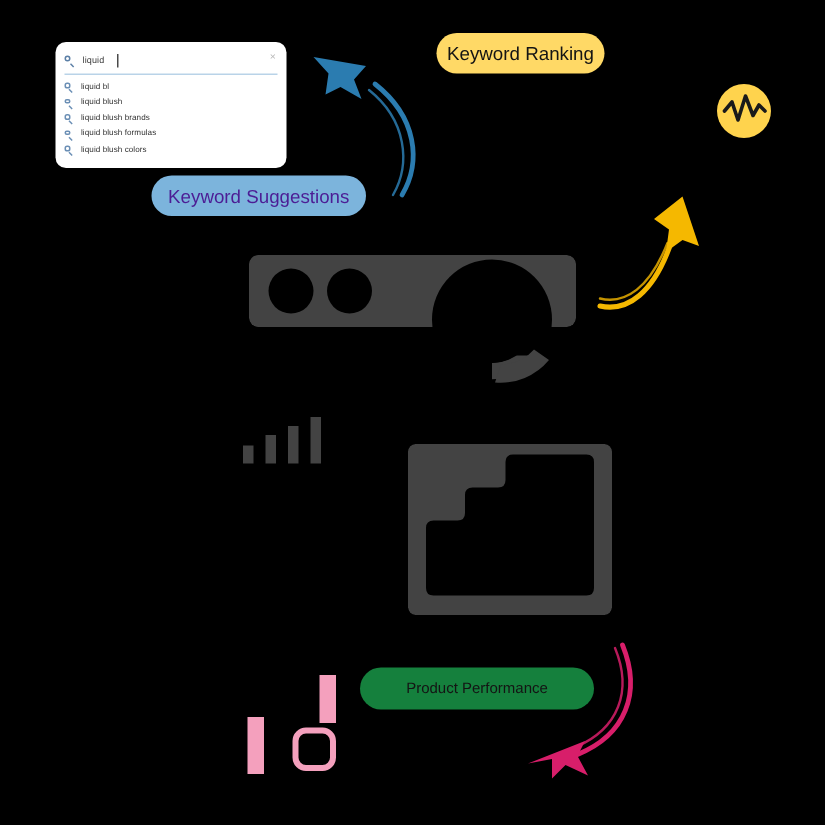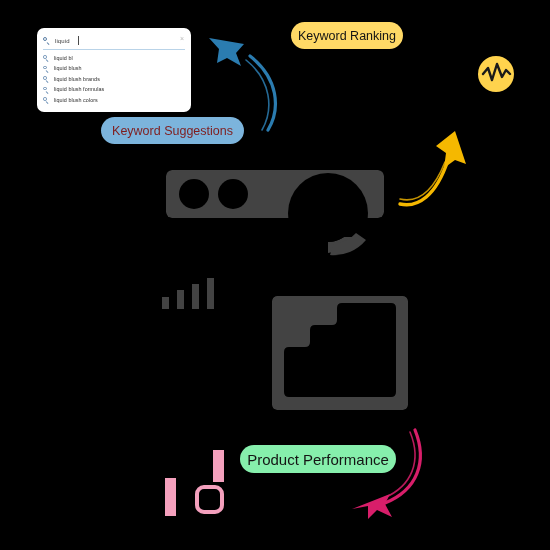--- a/index.html
+++ b/index.html
@@ -140,32 +140,32 @@
     background: #ffd966;
     color: #141414;
     font-size: 12.5px;
   }
   #badge-keyword-suggestions {
     left: 101px;
     top: 117px;
     width: 143px;
     height: 27px;
     background: #7cb4dc;
-    color: #7f1d1d;
+    color: #4c1d95;
     font-size: 12.5px;
     text-align: right;
   }
   #badge-product-performance {
     left: 240px;
     top: 445px;
     width: 156px;
     height: 28px;
-    background: #86efac;
+    background: #15803d;
     color: #141414;
-    font-size: 15px;
+    font-size: 10px;
   }
 
   
   .overlay {
     position: absolute;
     left: 0;
     top: 0;
     width: 550px;
     height: 550px;
     pointer-events: none;

